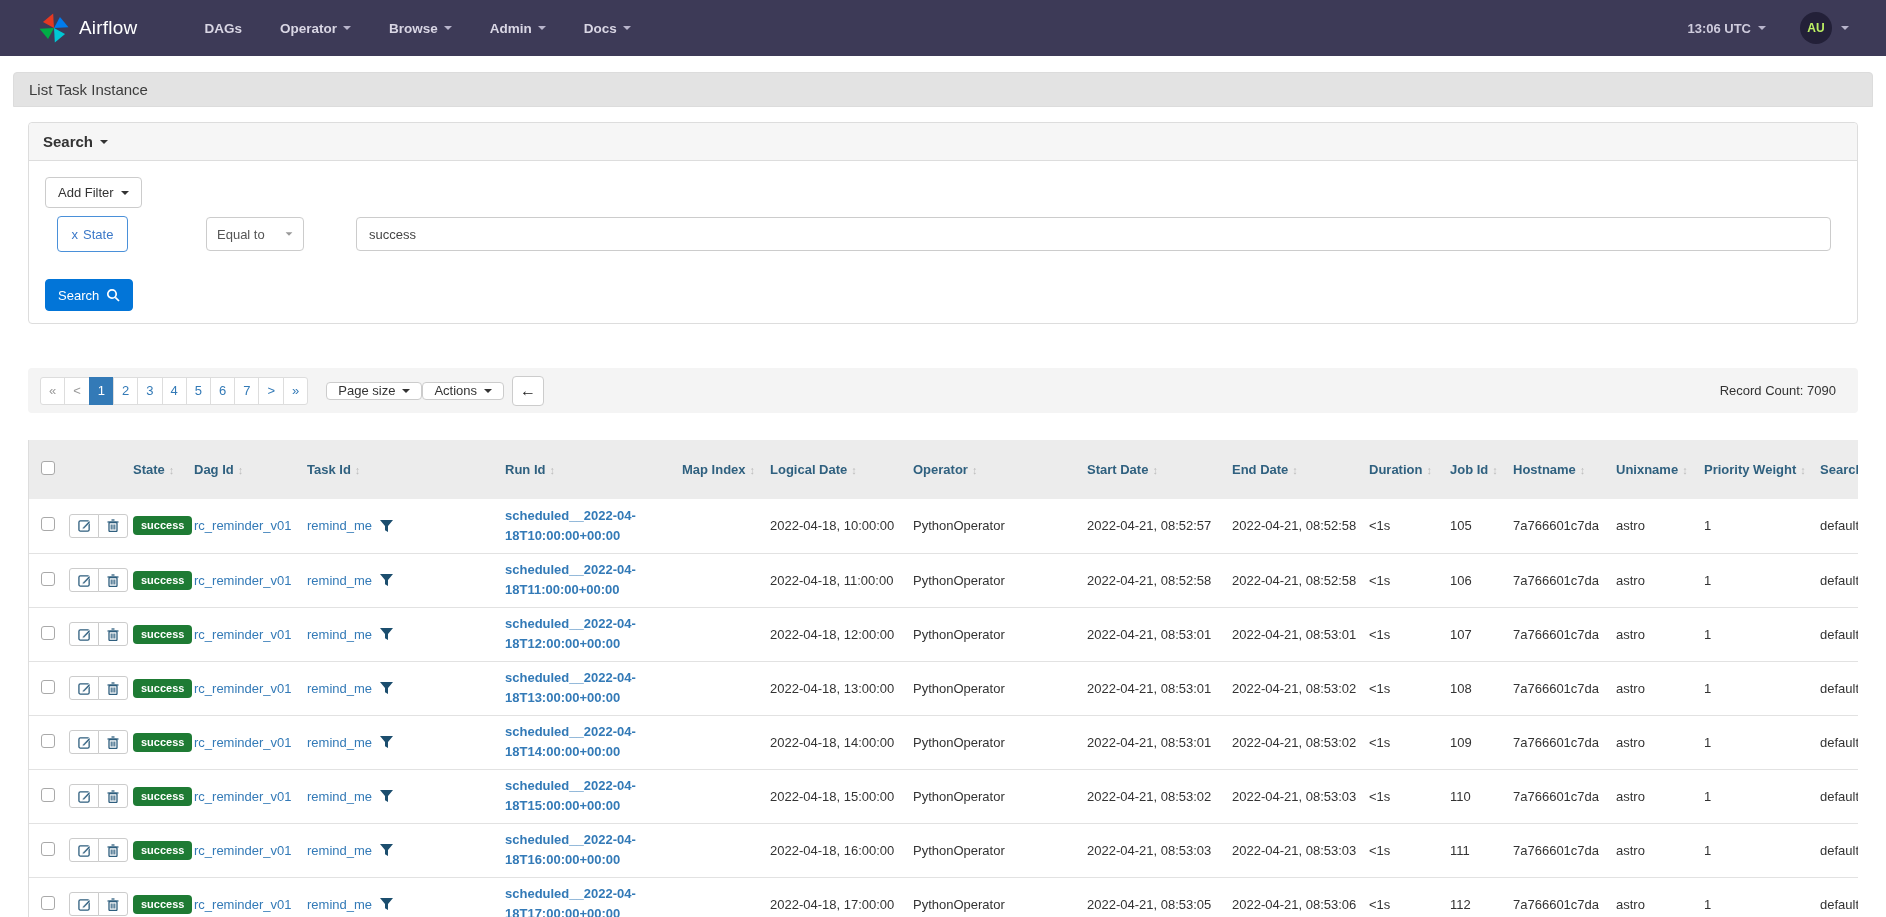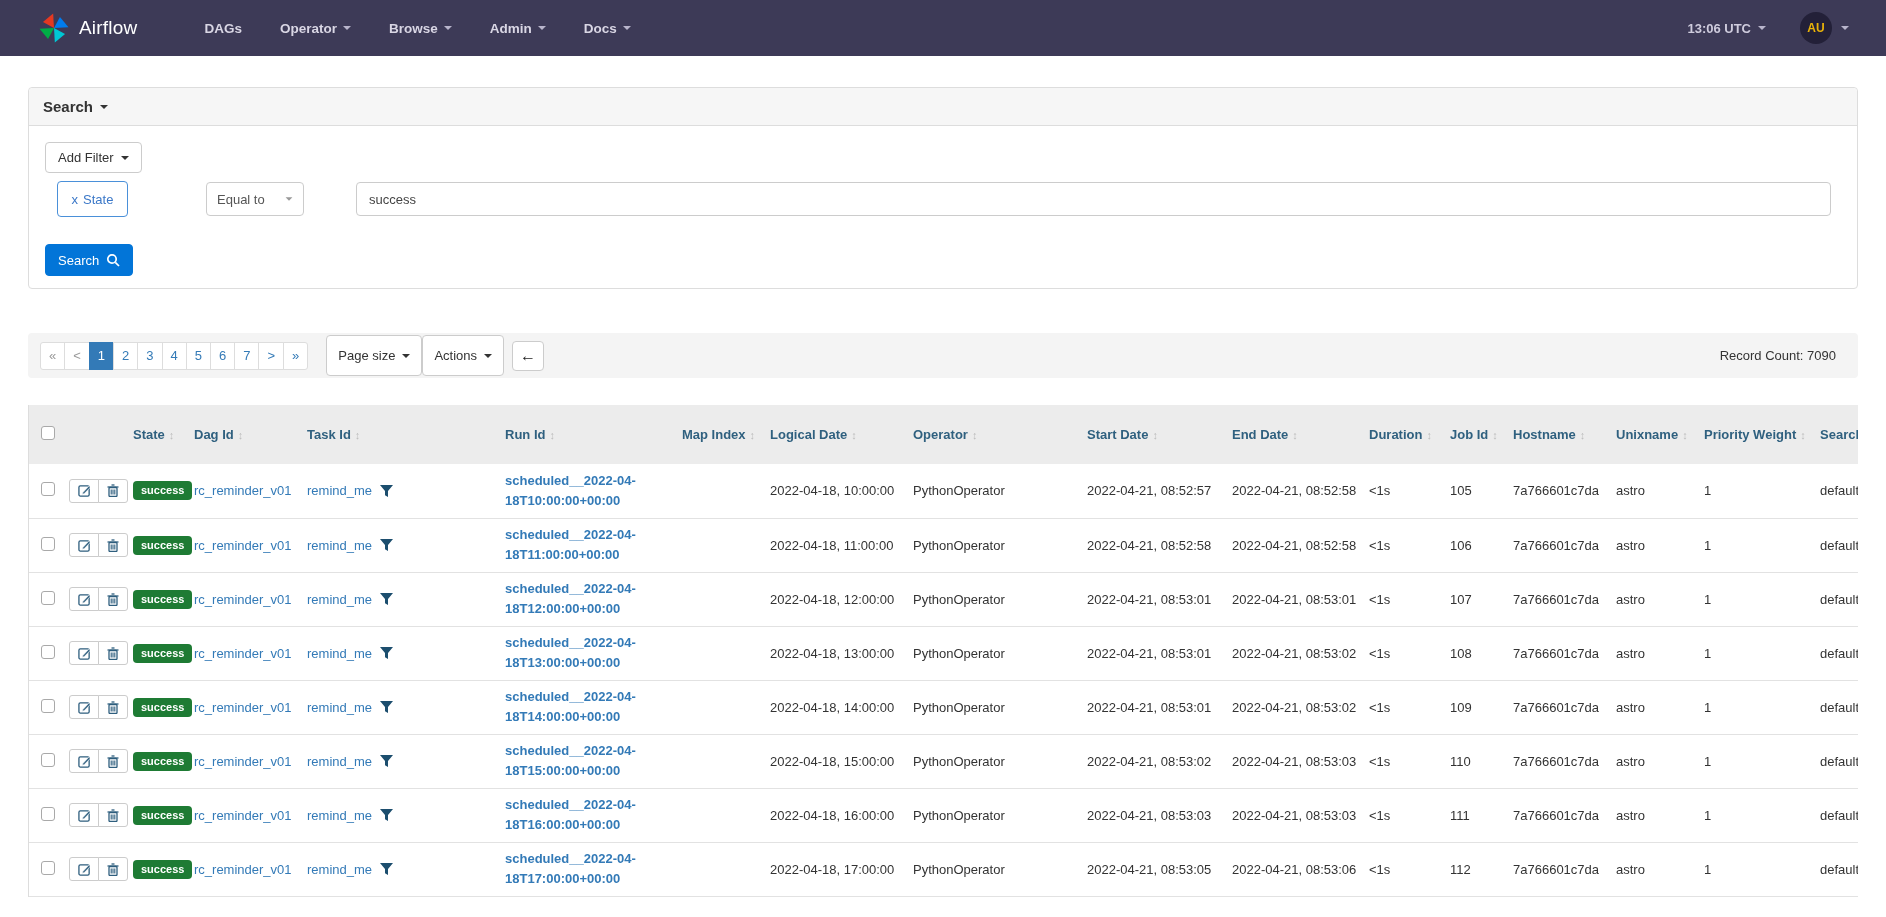--- a/index.html
+++ b/index.html
@@ -8,21 +8,21 @@
 
   
   .navbar { height:56px; background:#3d3a57; display:flex; align-items:center; padding:0 37px; }
   .brand { display:flex; align-items:center; margin-right:48px; }
   .brand-name { color:#fff; font-size:19px; margin-left:8px; letter-spacing:.2px; }
   .nav-items { display:flex; align-items:center; list-style:none; height:100%; }
   .nav-item { color:#d9d6e4; font-weight:bold; font-size:13.5px; padding:0 19px; display:flex; align-items:center; gap:6px; cursor:pointer; }
   .nav-right { margin-left:auto; display:flex; align-items:center; gap:34px; }
   .nav-clock { color:#cfccdd; font-weight:bold; font-size:13px; display:flex; align-items:center; gap:7px; cursor:pointer; }
   .avatar-wrap { display:flex; align-items:center; gap:9px; cursor:pointer; }
-  .avatar { width:32px; height:32px; border-radius:50%; background:#232038; color:#eab308; font-weight:bold;
+  .avatar { width:32px; height:32px; border-radius:50%; background:#232038; color:#bef264; font-weight:bold;
     font-size:12px; display:flex; align-items:center; justify-content:center; }
   .caret { width:0; height:0; border-left:4px solid transparent; border-right:4px solid transparent; border-top:4px solid currentColor; display:inline-block; }
   .caret.dim { color:#b9b5cc; }
 
   
   .page-wrap { margin:16px 13px 0 13px; }
   .panel-heading { background:#e3e3e3; border:1px solid #dcdcdc; border-radius:4px 4px 0 0;
     padding:8px 15px; font-size:15px; color:#3c3c3c; }
   .panel-body { padding:15px; }
 
@@ -49,21 +49,21 @@
   .toolbar { margin-top:44px; height:45px; background:#f4f4f4; border-radius:4px;
     display:flex; align-items:center; padding:0 12px; }
   .pagination { display:flex; }
   .page-btn { min-width:23px; height:28px; background:#fff; border:1px solid #ddd; margin-left:-1px;
     display:inline-flex; align-items:center; justify-content:center; padding:0 8px; font-size:13px;
     color:#337ab7; cursor:pointer; }
   .page-btn:first-child { margin-left:0; border-radius:3px 0 0 3px; }
   .page-btn:last-child { border-radius:0 3px 3px 0; }
   .page-btn.muted { color:#999; }
   .page-btn.active { background:#337ab7; border-color:#337ab7; color:#fff; }
-  .tool-btn { margin-left:18px; height:41px; padding:0 11px; }
+  .tool-btn { margin-left:18px; height:18px; padding:0 11px; }
   .tool-btn + .tool-btn { margin-left:0; }
   .back-btn { margin-left:8px; width:32px; height:30px; justify-content:center; padding:0; font-size:16px; font-weight:bold; color:#222; }
   .record-count { margin-left:auto; padding-right:10px; color:#333; font-size:13px; }
 
   
   .table-clip { margin-top:27px; width:1830px; overflow:hidden; border-left:1px solid #ddd; }
   table { border-collapse:collapse; table-layout:fixed; width:1922px; }
   thead th { background:#ececec; color:#2f607f; font-size:13px; font-weight:bold; text-align:left;
     padding:21px 6px; height:36px; white-space:nowrap; }
   thead th .sort-icon { color:#bdbdbd; font-weight:normal; font-size:11px; margin-left:4px; cursor:pointer; }
@@ -127,20 +127,21 @@
     </span>
     <span class="avatar-wrap">
       <span class="avatar">AU</span>
       <span class="caret dim"></span>
     </span>
   </div>
 </div>
 
 <div class="page-wrap">
 
+  <div class="panel-heading">List Task Instance</div>
 
   <div class="panel-body">
 
     <div class="search-panel">
       <div class="search-panel-heading">
         <span>Search</span>
         <span class="caret"></span>
       </div>
       <div class="search-panel-body">
         <button class="btn">

